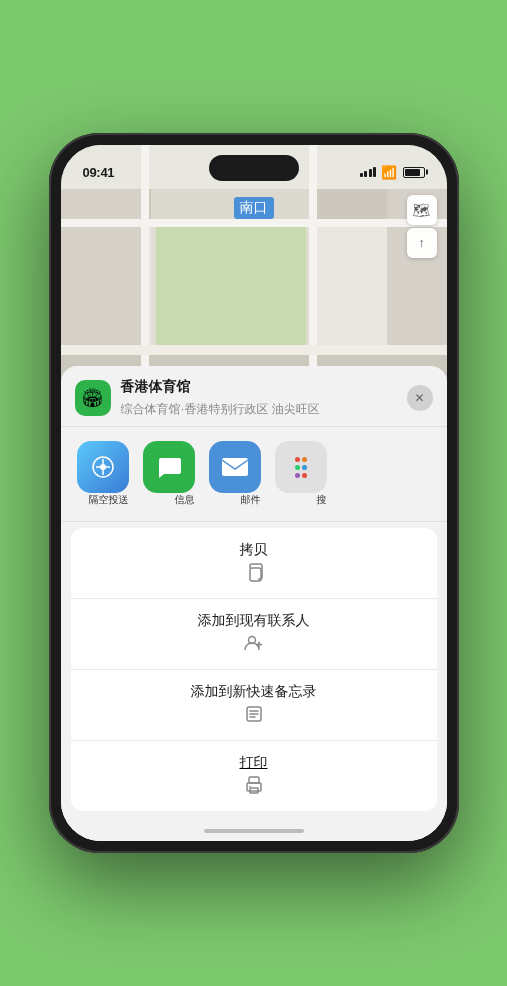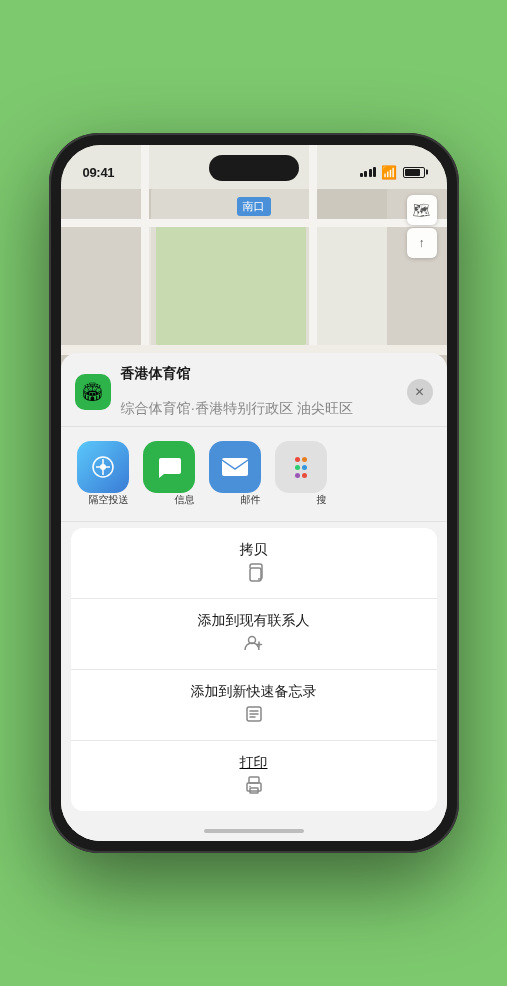--- a/index.html
+++ b/index.html
@@ -206,21 +206,21 @@
     }
 
     
     .location-label {
       position: absolute;
       top: 52px;
       left: 50%;
       transform: translateX(-50%);
       background: #4a90d9;
       color: white;
-      font-size: 11px;
+      font-size: 14px;
       padding: 2px 6px;
       border-radius: 3px;
       white-space: nowrap;
       z-index: 10;
     }
 
     
     .bottom-sheet {
       background: #f2f2f2;
       border-radius: 16px 16px 0 0;
@@ -256,23 +256,23 @@
       flex: 1;
     }
 
     .venue-name {
       font-size: 14px;
       font-weight: 600;
       color: #1a1a1a;
     }
 
     .venue-desc {
-      font-size: 14px;
+      font-size: 12px;
       color: #888;
-      margin-top: 17px;
+      margin-top: 5px;
     }
 
     .close-btn {
       width: 26px;
       height: 26px;
       background: #d1d1d1;
       border-radius: 50%;
       display: flex;
       align-items: center;
       justify-content: center;

